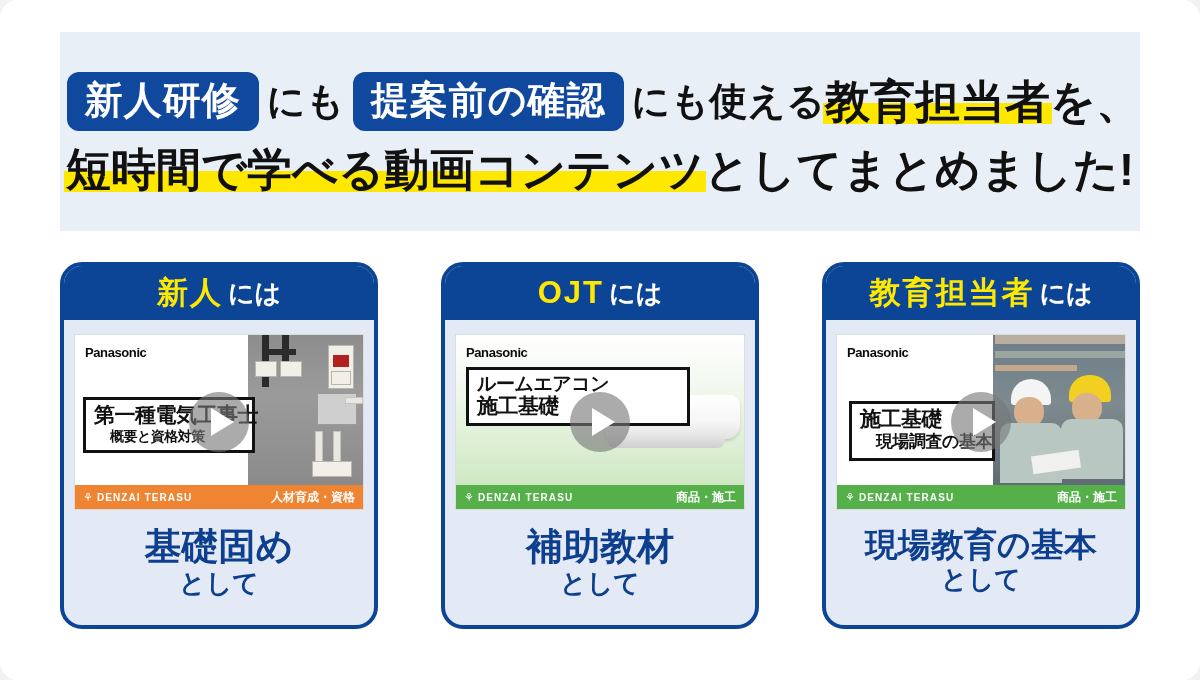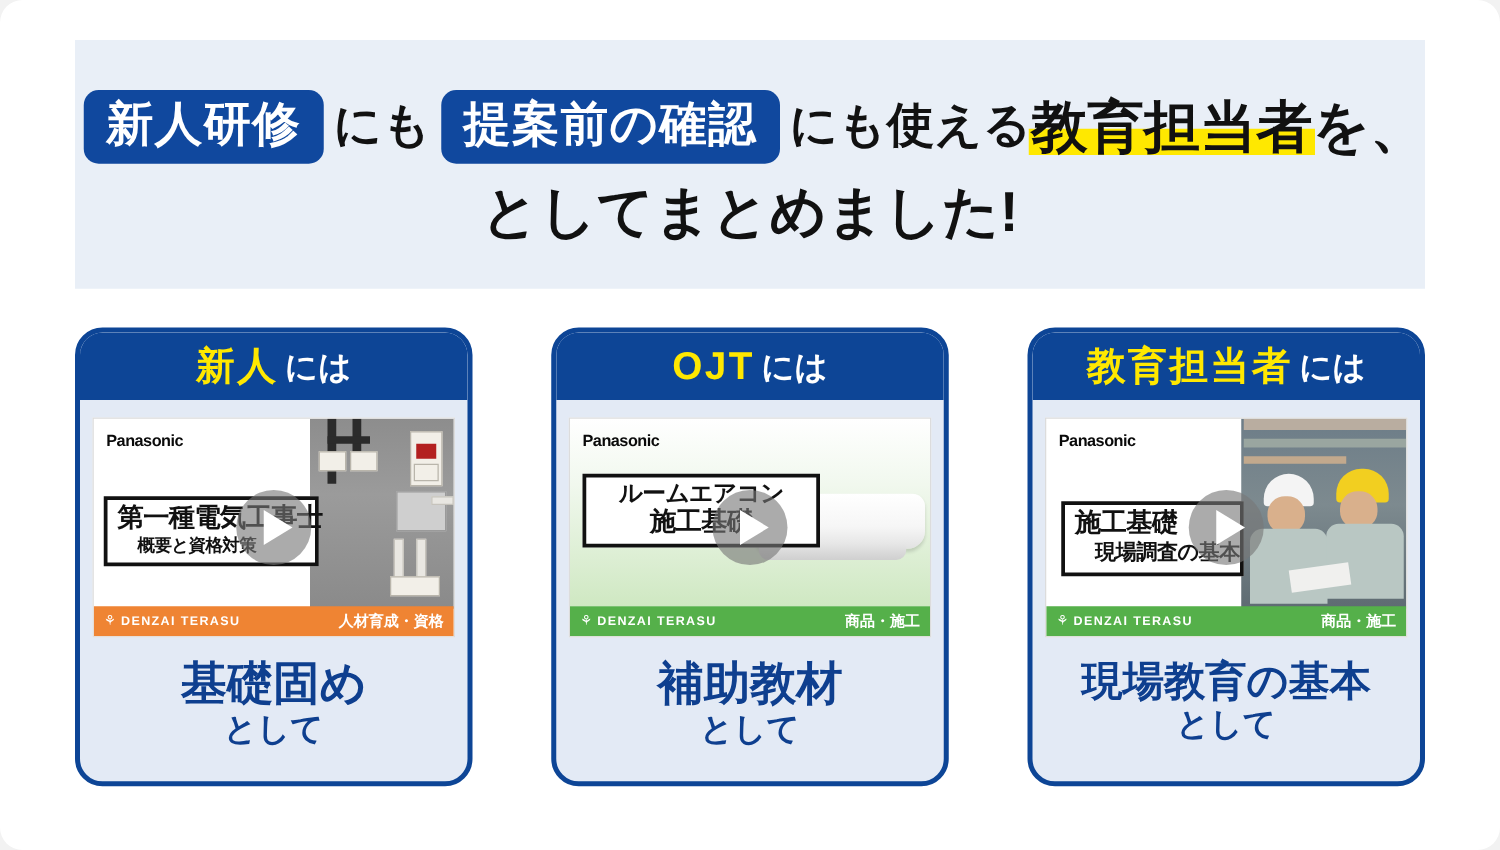--- a/index.html
+++ b/index.html
@@ -232,21 +232,21 @@
 
   
   .title-plate {
     position: absolute;
     background: #ffffff;
     border: 3px solid #111111;
     padding: 4px 8px 6px 8px;
     z-index: 3;
   }
   .tp-1 { left: 8px; top: 62px; width: 172px; }
-  .tp-2 { left: 10px; top: 44px; width: 190px; text-align: center; }
+  .tp-2 { left: 10px; top: 32px; width: 224px; }
   .tp-3 { left: 12px; top: 66px; width: 146px; }
 
   .tp-main {
     font-size: 21px;
     font-weight: 700;
     color: #111111;
     letter-spacing: -0.5px;
     line-height: 1.05;
     white-space: nowrap;
   }
@@ -373,20 +373,21 @@
     <div class="headline-line first">
       <span class="hl-badge">新人研修</span>
       <span class="hl-plain">にも</span>
       <span class="hl-badge">提案前の確認</span>
       <span class="hl-plain">にも使える</span>
       <span class="mark hl-big">教育担当者</span>
       <span class="hl-big">を、</span>
     </div>
 
     <div class="headline-line second">
+      <span class="mark hl-line2-text">短時間で学べる動画コンテンツ</span>
       <span class="hl-line2-text">としてまとめました!</span>
     </div>
 
   </div>
 
   <div class="cards">
 
     <div class="card">
       <div class="card-header">
         <span class="hdr-key">新人</span>

